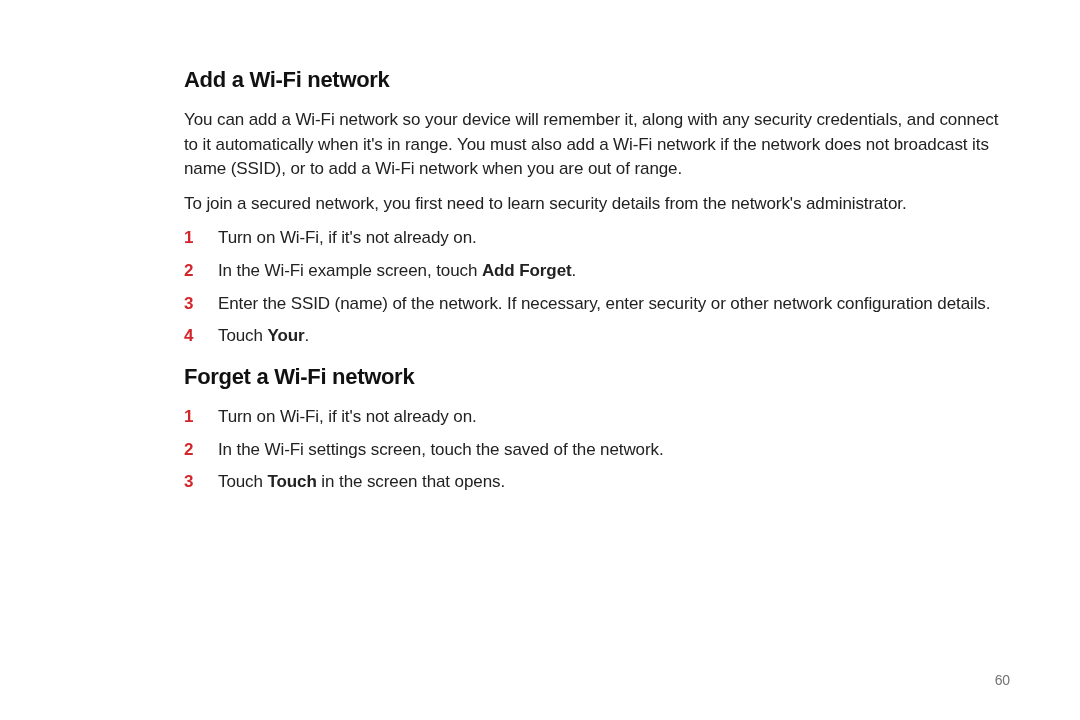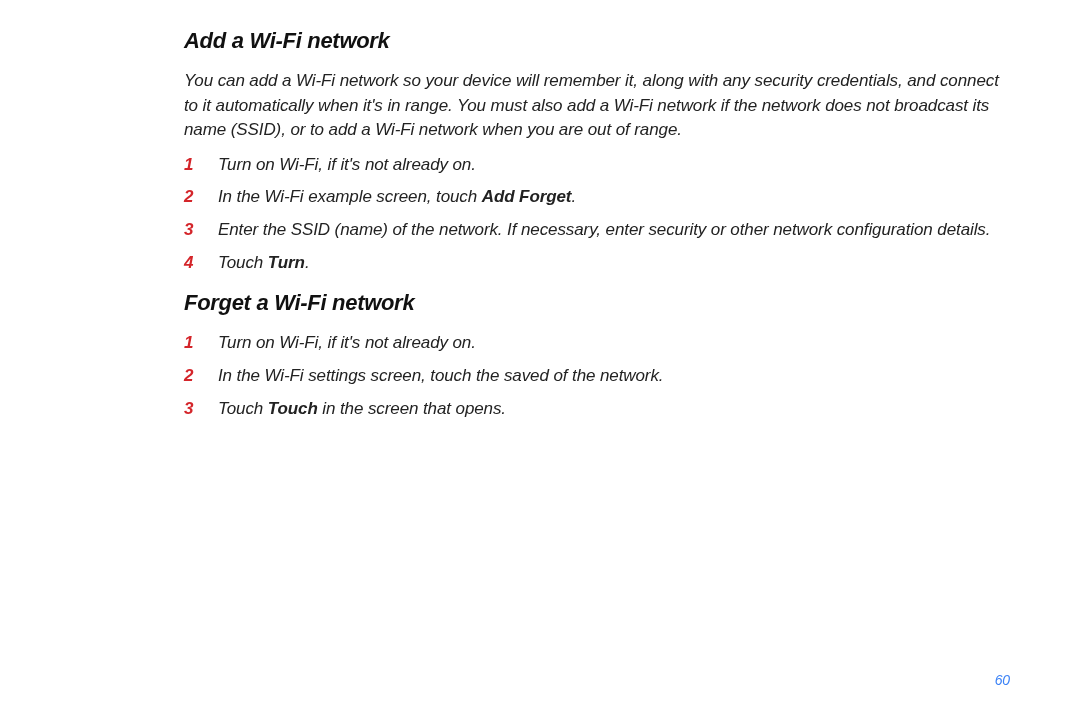--- a/index.html
+++ b/index.html
@@ -12,22 +12,21 @@
     color: #222;
     font-size: 17px;
     line-height: 1.45;
     letter-spacing: -0.1px;
   }
   .page {
     position: relative;
     width: 1080px;
     height: 720px;
     box-sizing: border-box;
-    padding: 25px 68px 0 184px;
-    font-style: italic;
+    padding: 64px 68px 0 184px;
   }
   h2.section-heading {
     font-size: 22px;
     font-weight: 700;
     margin: 0 0 12px 0;
     color: #111;
     letter-spacing: -0.3px;
   }
   h2.section-heading.second {
     margin-top: 12px;
@@ -52,52 +51,53 @@
   }
   ol.steps .step-text {
     flex: 1 1 auto;
   }
   .b { font-weight: 700; }
   .page-number {
     position: absolute;
     right: 70px;
     bottom: 30px;
     font-size: 14px;
-    color: #3b82f6;
+    color: #737373;
   }
 </style>
 </head>
 <body>
 
 <div class="page">
 
   <h2 class="section-heading">Add a Wi-Fi network</h2>
 
   <p class="body">You can add a Wi-Fi network so your device will remember it, along with any security credentials, and connect to it automatically when it's in range. You must also add a Wi-Fi network if the network does not broadcast its name (SSID), or to add a Wi-Fi network when you are out of range.</p>
 
+  <p class="body">To join a secured network, you first need to learn security details from the network's administrator.</p>
 
   <ol class="steps">
     <li>
       <span class="num">1</span>
       <span class="step-text">Turn on Wi-Fi, if it's not already on.</span>
     </li>
     <li>
       <span class="num">2</span>
       <span class="step-text">
         <span>In the Wi-Fi example screen, touch </span><span class="b">Add Forget</span><span>.</span>
       </span>
     </li>
     <li>
       <span class="num">3</span>
       <span class="step-text">Enter the SSID (name) of the network. If necessary, enter security or other network configuration details.</span>
     </li>
     <li>
       <span class="num">4</span>
       <span class="step-text">
-        <span>Touch </span><span class="b">Turn</span><span>.</span>
+        <span>Touch </span><span class="b">Your</span><span>.</span>
       </span>
     </li>
   </ol>
 
 
   <h2 class="section-heading second">Forget a Wi-Fi network</h2>
 
 
   <ol class="steps">
     <li>

